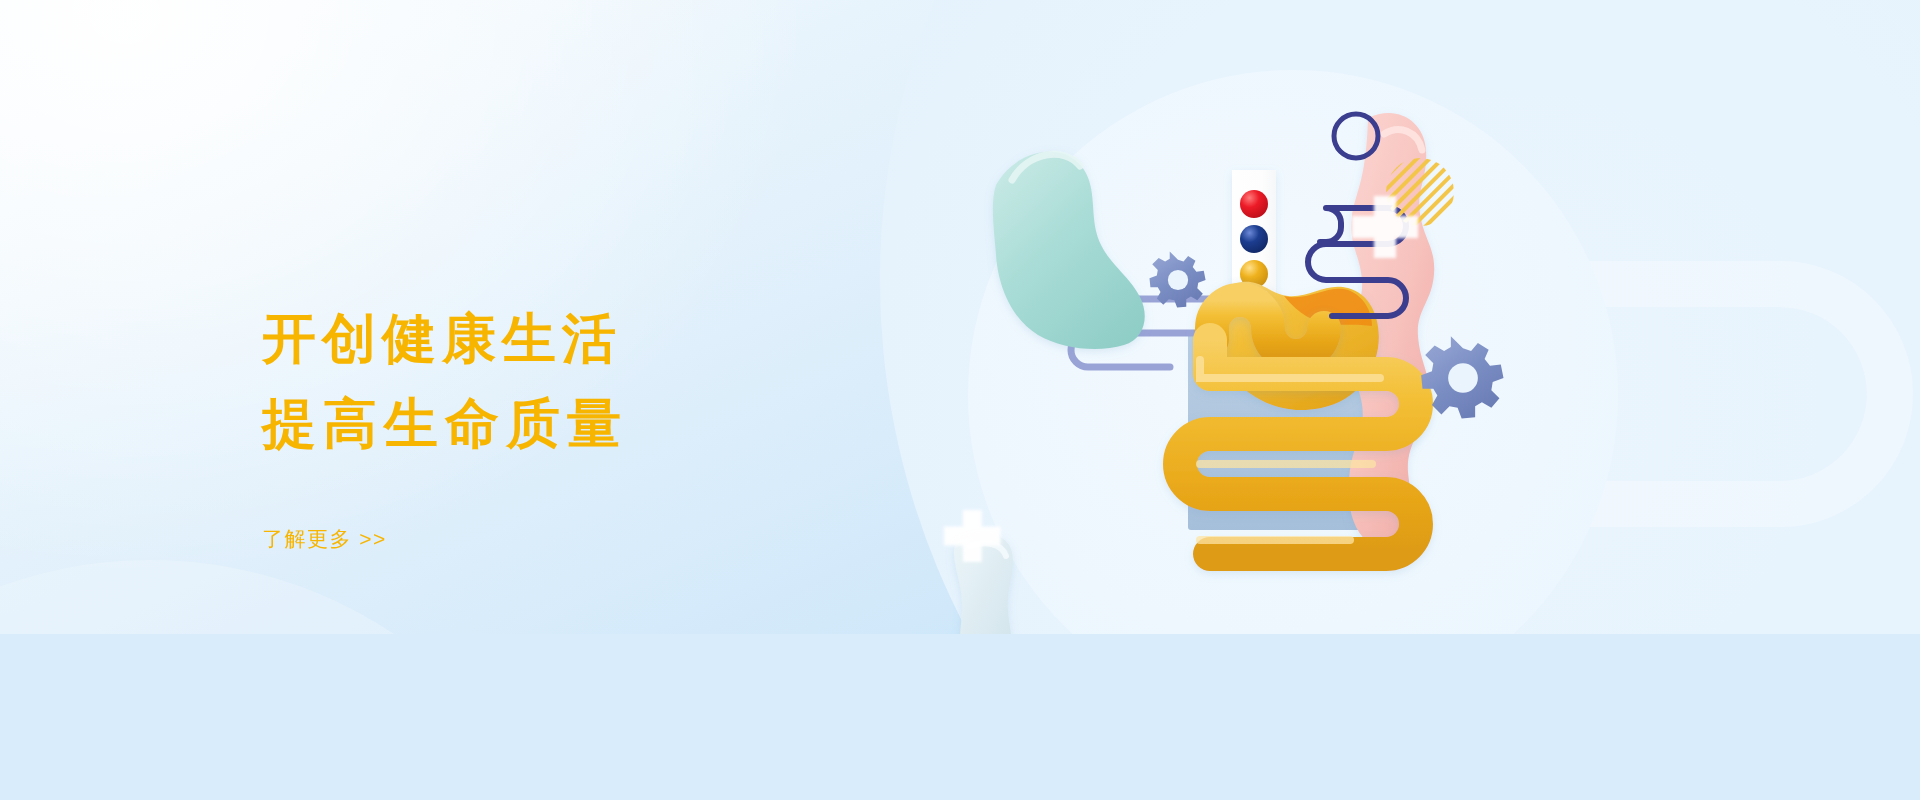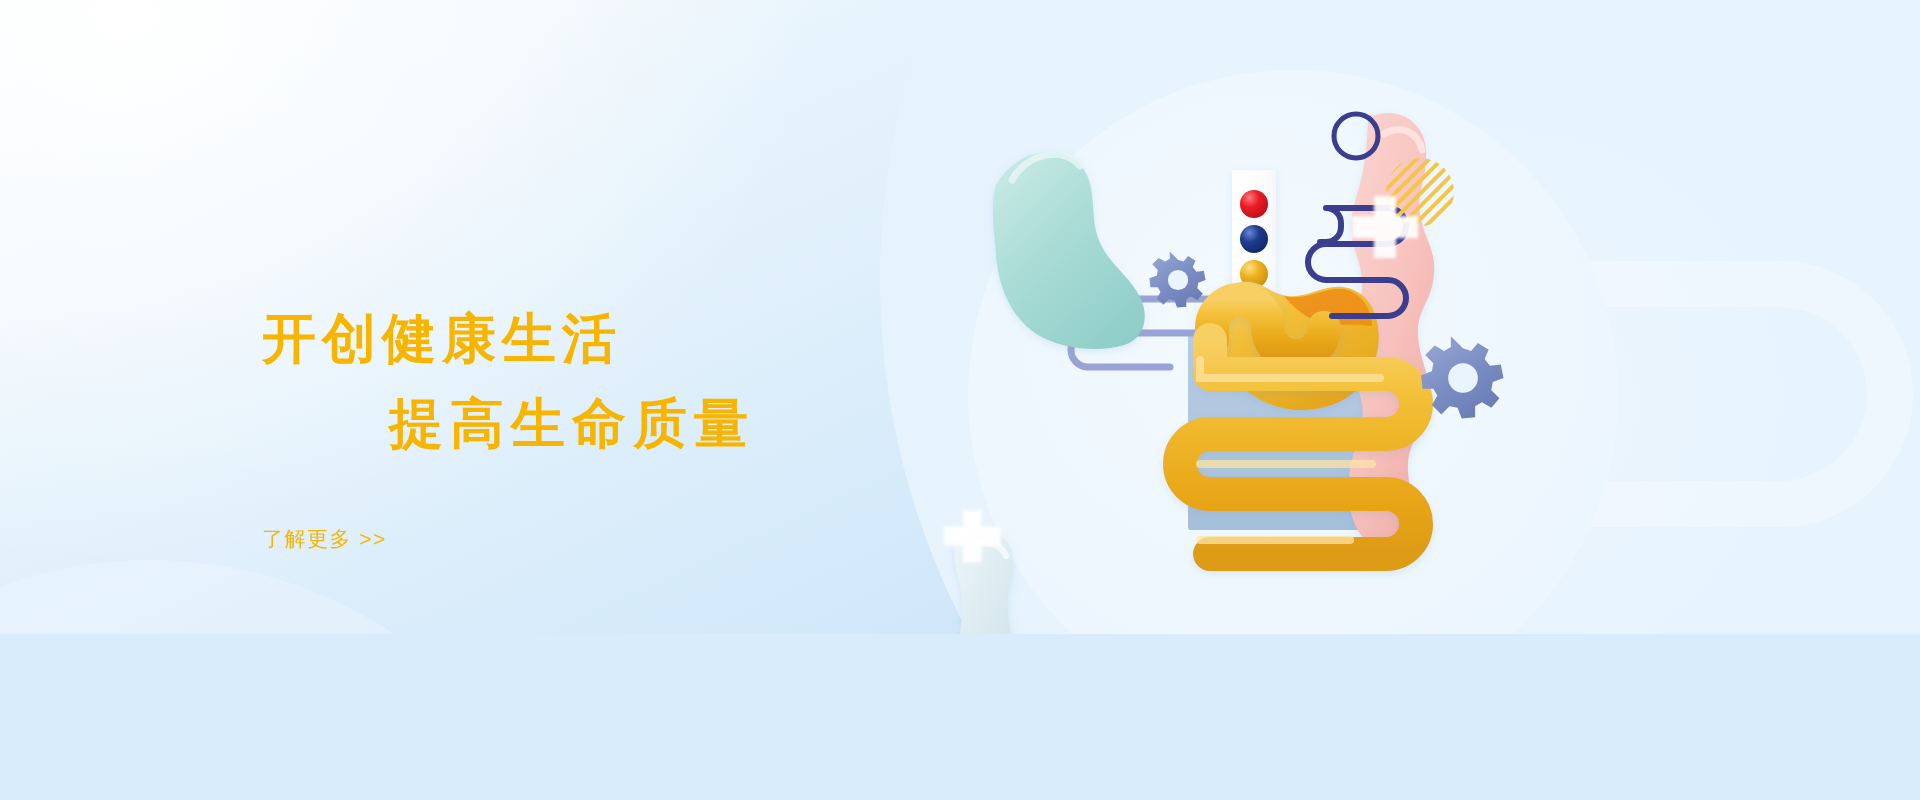--- a/index.html
+++ b/index.html
@@ -72,21 +72,21 @@
     width:620px;
   }
   .headline{
     color:#f7b500;
     font-size:54px;
     font-weight:700;
     letter-spacing:6px;
     line-height:1.58;
     white-space:nowrap;
   }
-  .headline.l2{ letter-spacing:7px;text-align:center; }
+  .headline.l2{ letter-spacing:7px; }
 
   .more-link{
     display:inline-block;
     margin-top:58px;
     color:#f7b500;
     font-size:21px;
     letter-spacing:1.5px;
     text-decoration:none;
     white-space:nowrap;
     cursor:pointer;

